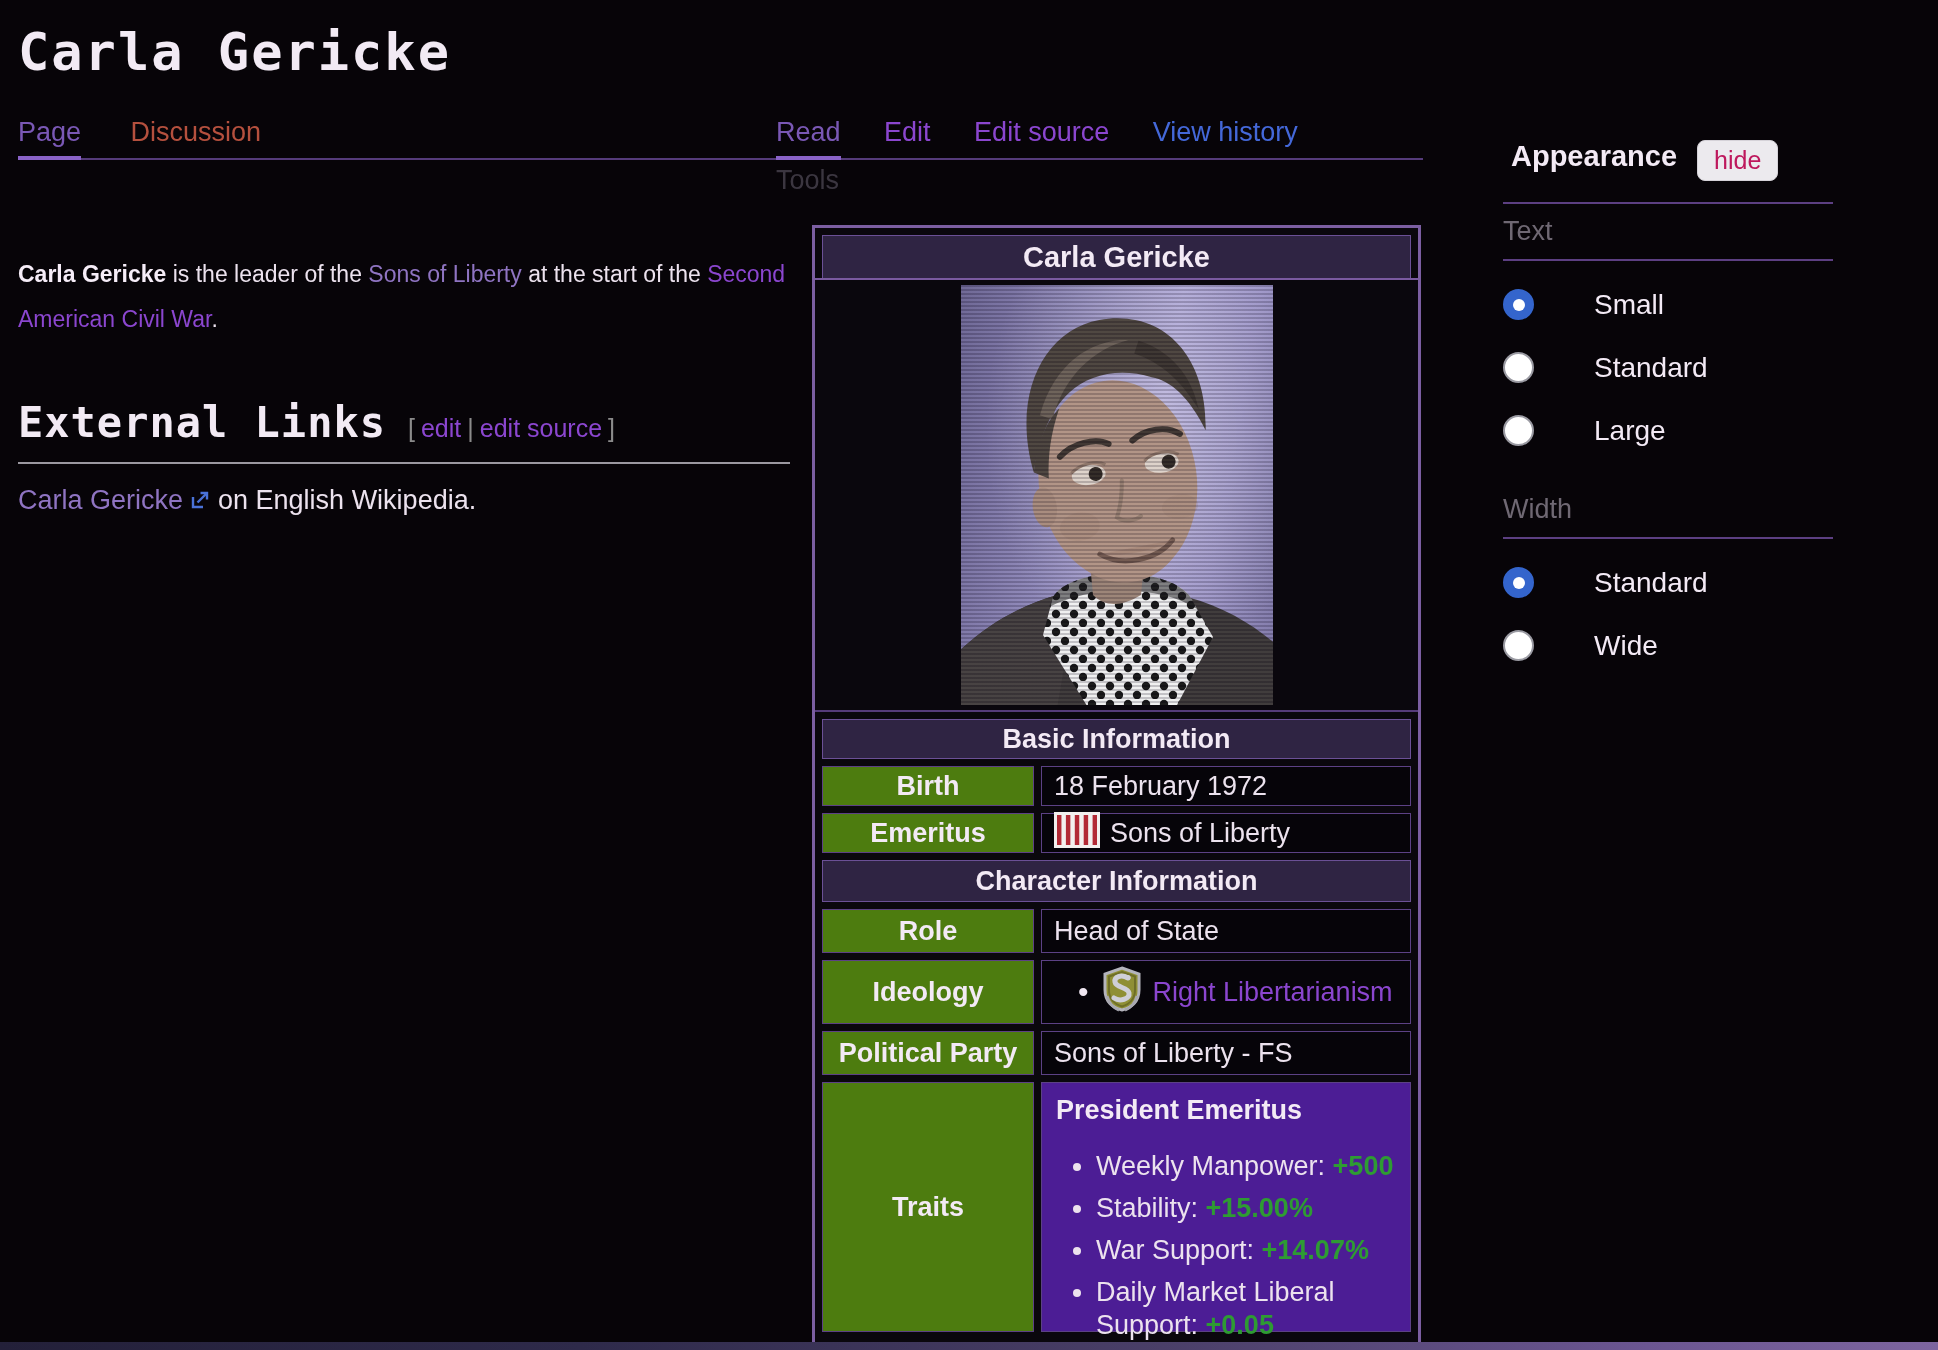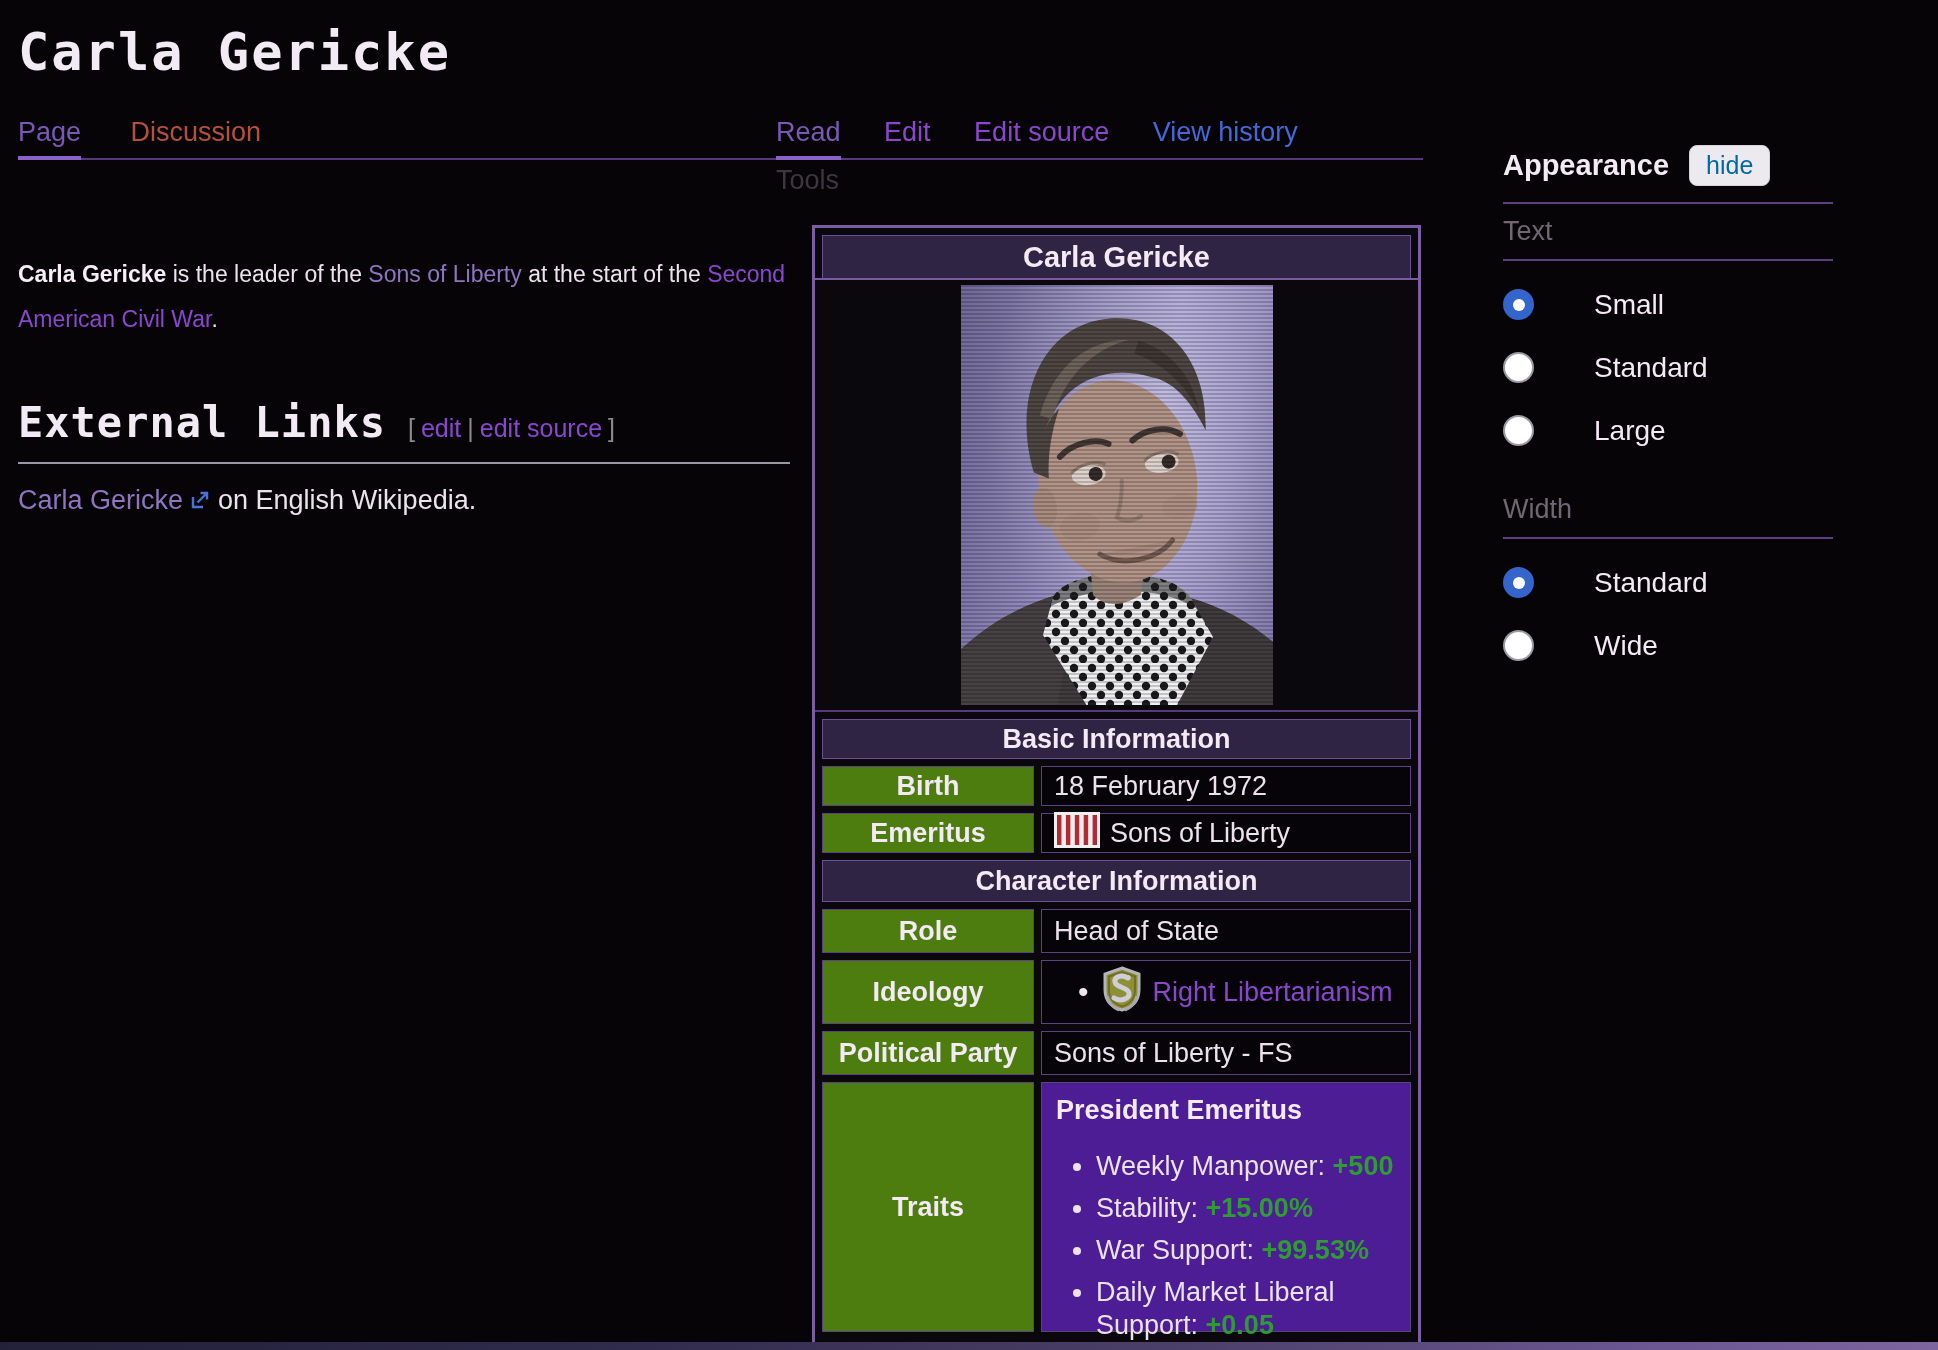--- a/index.html
+++ b/index.html
@@ -120,24 +120,24 @@
     border:1px solid #5c4185; background:#4c1d95;
     display:block; padding:12px 14px 0 14px; color:#ece2ee;
   }
   .traits-heading { font-weight:bold; color:#f3eaf5; }
   .traits-list { list-style:disc; margin:24px 0 0 0; padding-left:40px; }
   .traits-list li { margin-bottom:9px; line-height:33px; }
   .buff { color:#2e9b33; font-weight:bold; }
 
   
   .appearance { position:absolute; left:1503px; top:140px; width:330px; }
-  .ap-title-row { display:flex; align-items:center; height:50px; }
+  .ap-title-row { display:flex; align-items:flex-start; height:50px;margin-left:8px; }
   .ap-title { font-size:29px; font-weight:bold; color:#f3eaf5; }
   .hide-btn {
-    margin-left:20px; background:#eceaee; color:#0369a1;
+    margin-left:20px; background:#eceaee; color:#be185d;
     border:1px solid #d5d2d8; border-radius:8px;
     font-family:"Liberation Sans", sans-serif;
     font-size:25px; padding:5px 16px; cursor:pointer;
   }
   .ap-rule { height:2px; background:#5c3f82; border:none; margin:12px 0; }
   .ap-sub { font-size:27px; color:#6f6873; margin:10px 0 12px 0; }
   .radio-row { display:flex; align-items:center; height:63px; gap:28px; cursor:pointer; }
   .radio {
     width:31px; height:31px; border-radius:50%;
     background:#ffffff; border:2px solid #9a9aa2; flex:none;
@@ -288,21 +288,21 @@
 
       <div class="ib-label">Political Party</div>
       <div class="ib-value">Sons of Liberty - FS</div>
 
       <div class="ib-label">Traits</div>
       <div class="ib-value-traits">
         <div class="traits-heading">President Emeritus</div>
         <ul class="traits-list">
           <li><span>Weekly Manpower: </span><span class="buff">+500</span></li>
           <li><span>Stability: </span><span class="buff">+15.00%</span></li>
-          <li><span>War Support: </span><span class="buff">+99.53%</span></li>
+          <li><span>War Support: </span><span class="buff">+14.07%</span></li>
           <li><span>Daily Market Liberal Support: </span><span class="buff">+0.05</span></li>
         </ul>
       </div>
     </div>
   </aside>
 
   <aside class="appearance">
     <div class="ap-title-row">
       <span class="ap-title">Appearance</span>
       <button class="hide-btn">hide</button>

